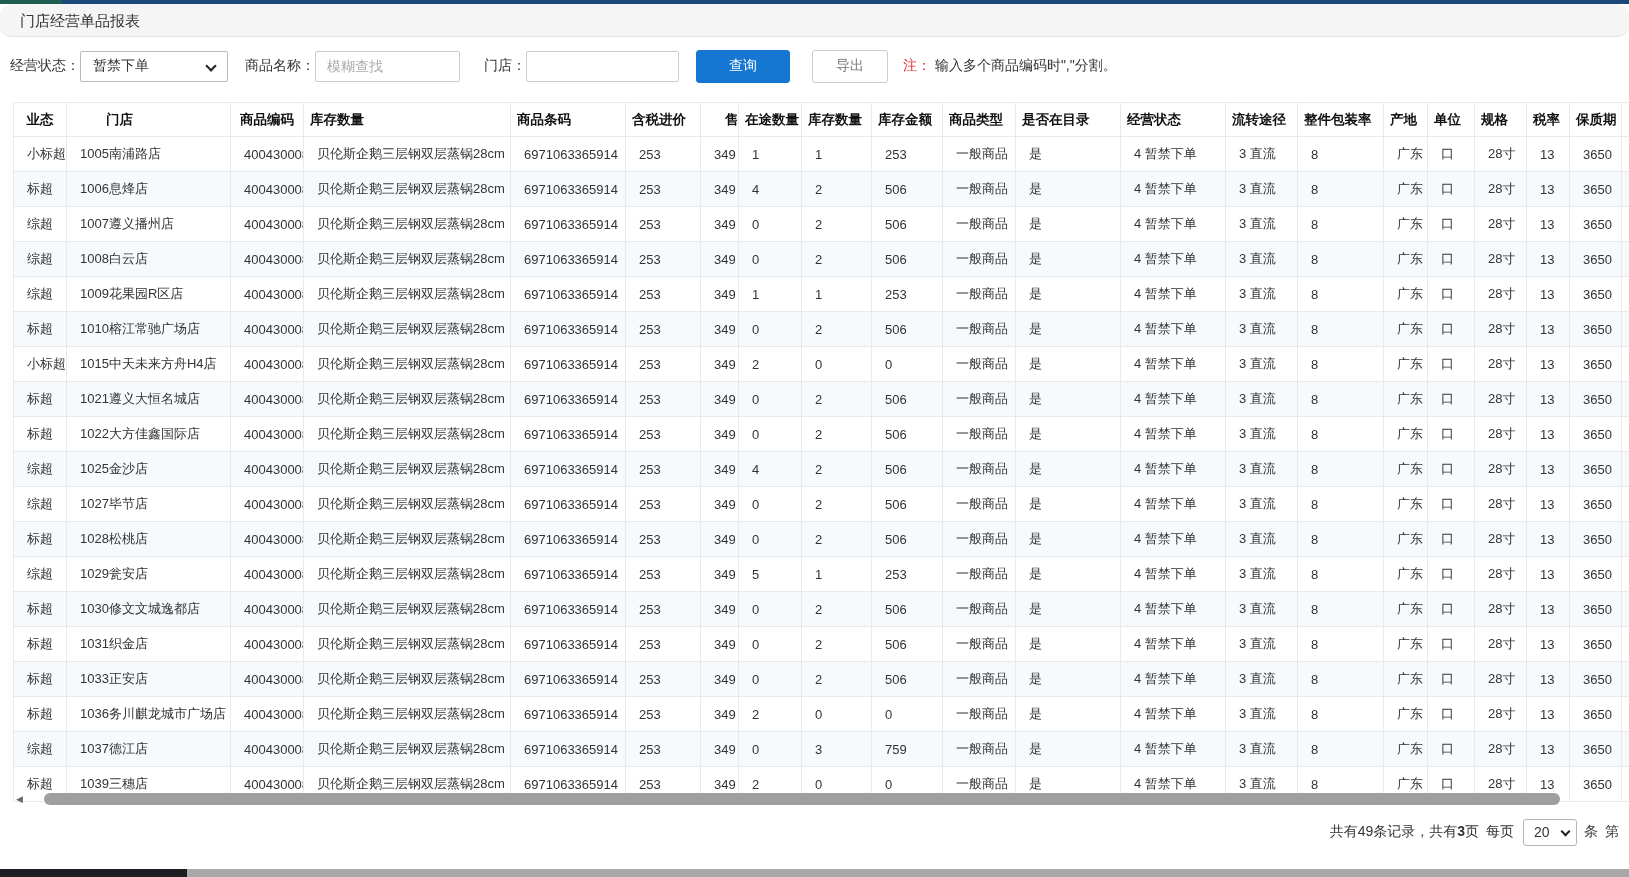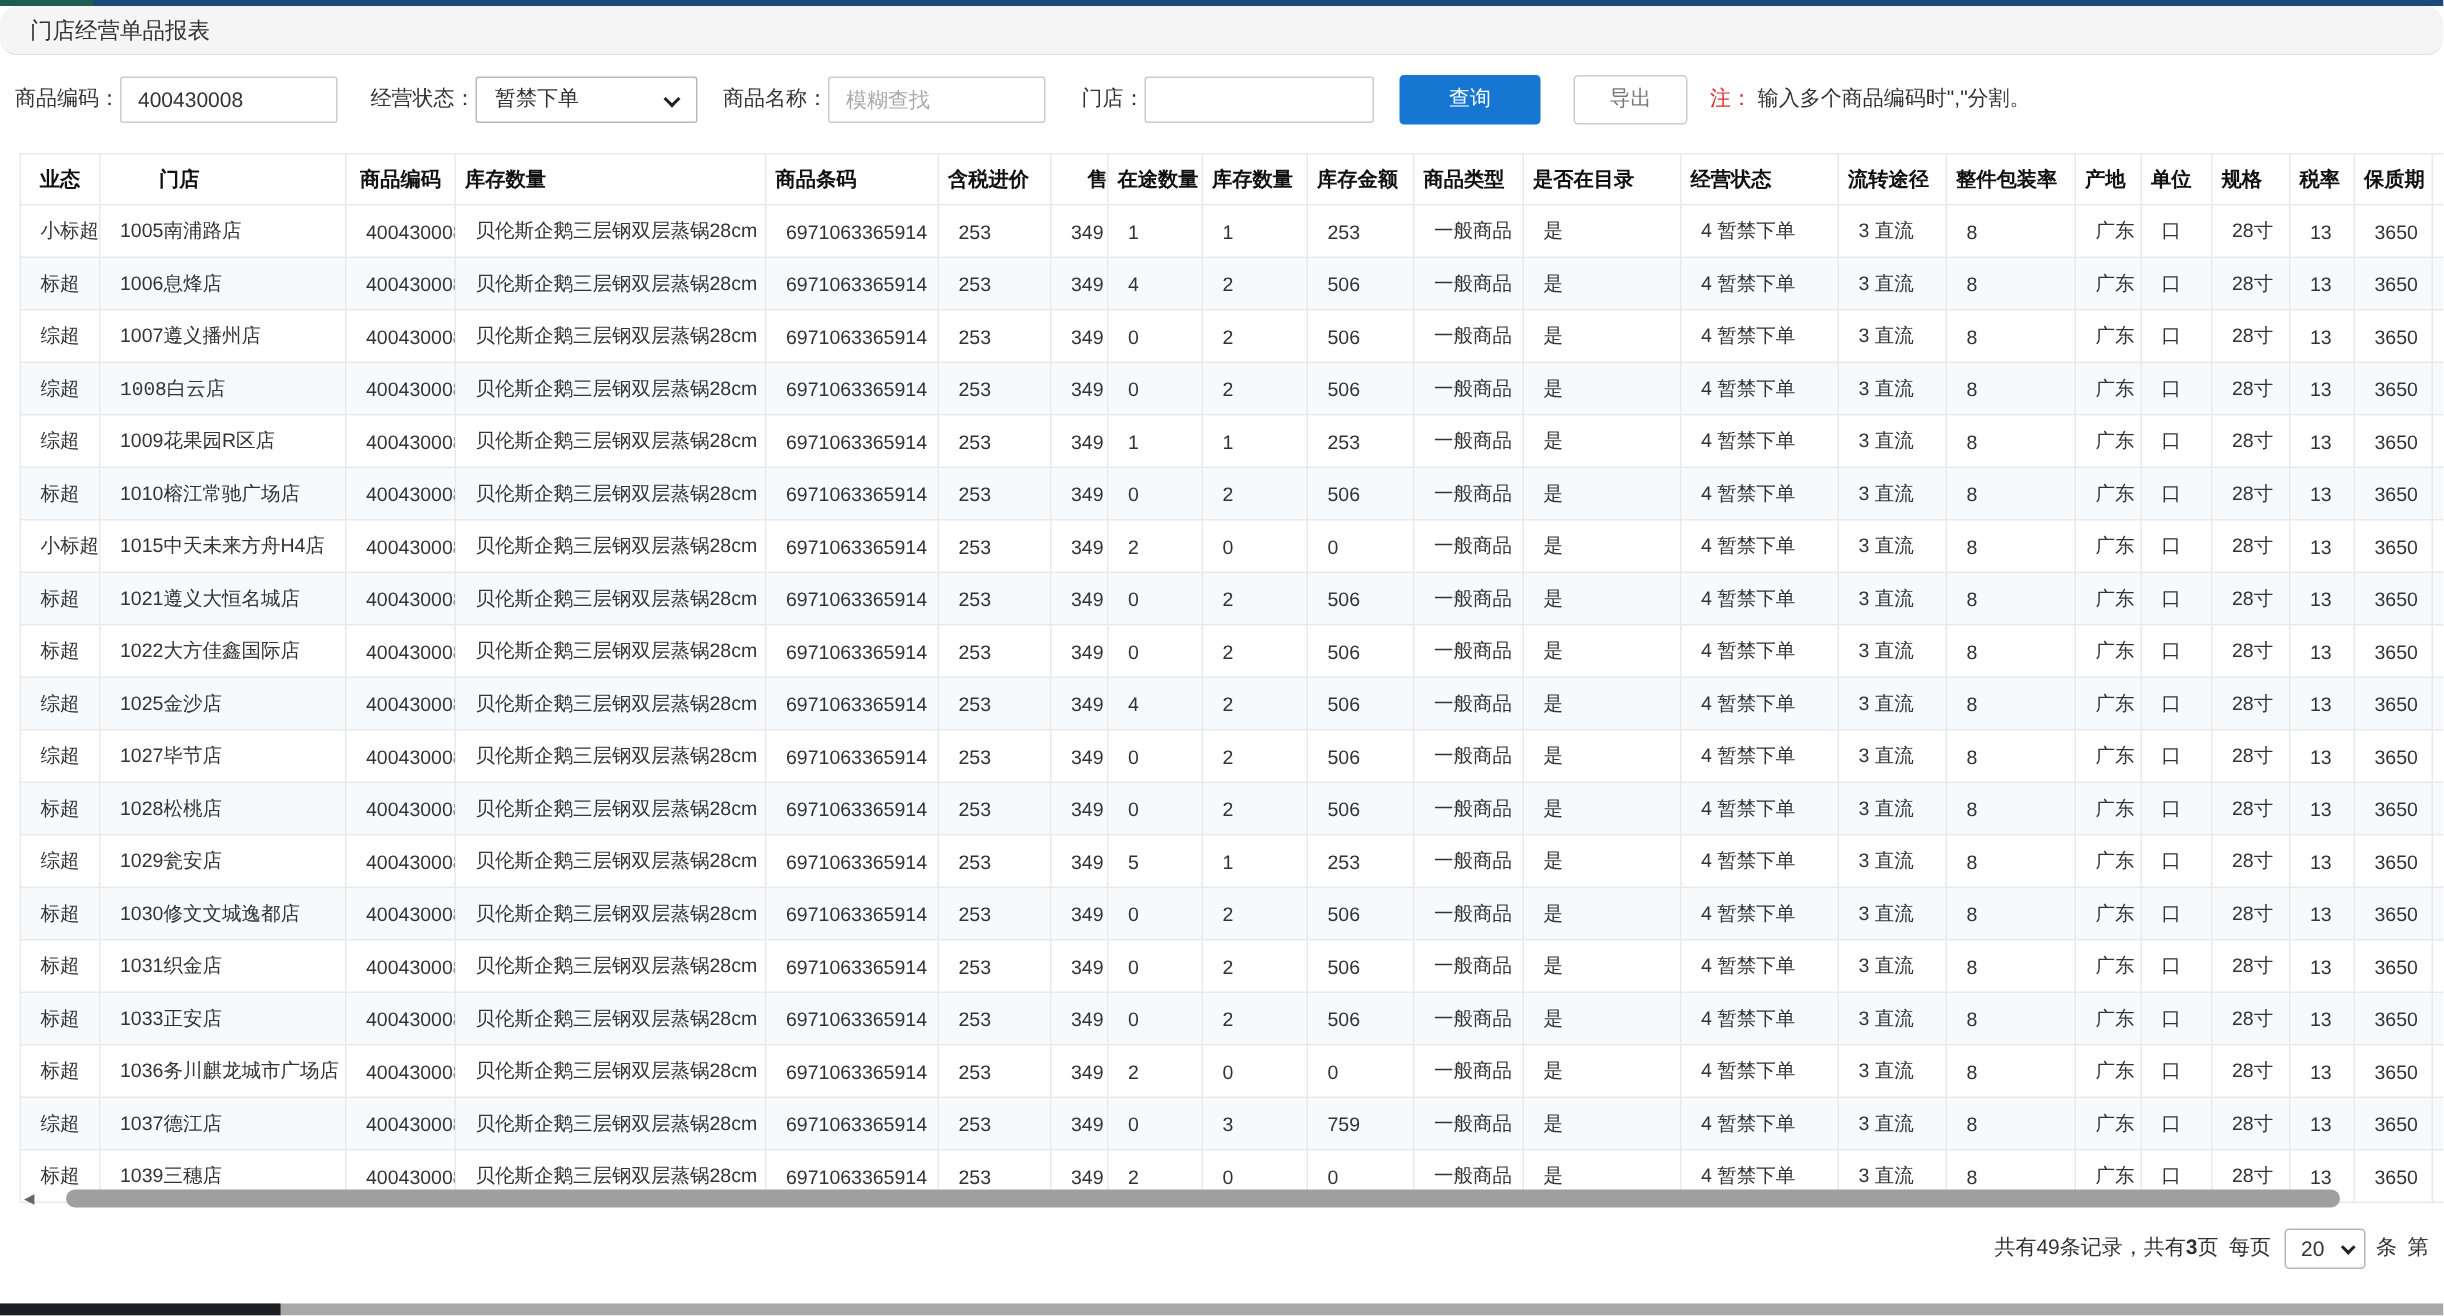--- a/index.html
+++ b/index.html
@@ -65,24 +65,20 @@
 </head>
 <body>
 
 <div class="top-strip">
   <div class="green-seg"></div>
 </div>
 
 <div class="title-bar">门店经营单品报表</div>
 
 <div class="filter-bar">
-  <div class="filter-group g1">
-    <span class="flabel">商品编码：</span>
-    <input class="txt-input w145" type="text" value="400430008" style="">
-  </div>
   <div class="filter-group g3">
     <span class="flabel">经营状态：</span>
     <div class="select-box">
       <span>暂禁下单</span>
       <span class="chev"></span>
     </div>
   </div>
   <div class="filter-group g2">
     <span class="flabel">商品名称：</span>
     <input class="txt-input w145" type="text" placeholder="模糊查找" style="">
@@ -214,21 +210,21 @@
           <td style="text-align: left;">8</td>
           <td style="text-align: left;">广东</td>
           <td style="text-align: left;">口</td>
           <td style="text-align: left;">28寸</td>
           <td style="text-align: left;">13</td>
           <td style="text-align: left;">3650</td>
           <td style="text-align: left;"></td>
         </tr>
         <tr>
           <td style="text-align: center;">综超</td>
-          <td style="text-align: left; font-family: Liberation Mono, monospace;">1008白云店</td>
+          <td style="text-align: left;">1008白云店</td>
           <td style="text-align: center;">400430008</td>
           <td style="text-align: left;">贝伦斯企鹅三层钢双层蒸锅28cm</td>
           <td style="text-align: left;">6971063365914</td>
           <td style="text-align: left;">253</td>
           <td style="text-align: left;">349</td>
           <td style="text-align: left;">0</td>
           <td style="text-align: left;">2</td>
           <td style="text-align: left;">506</td>
           <td style="text-align: left;">一般商品</td>
           <td style="text-align: left;">是</td>

